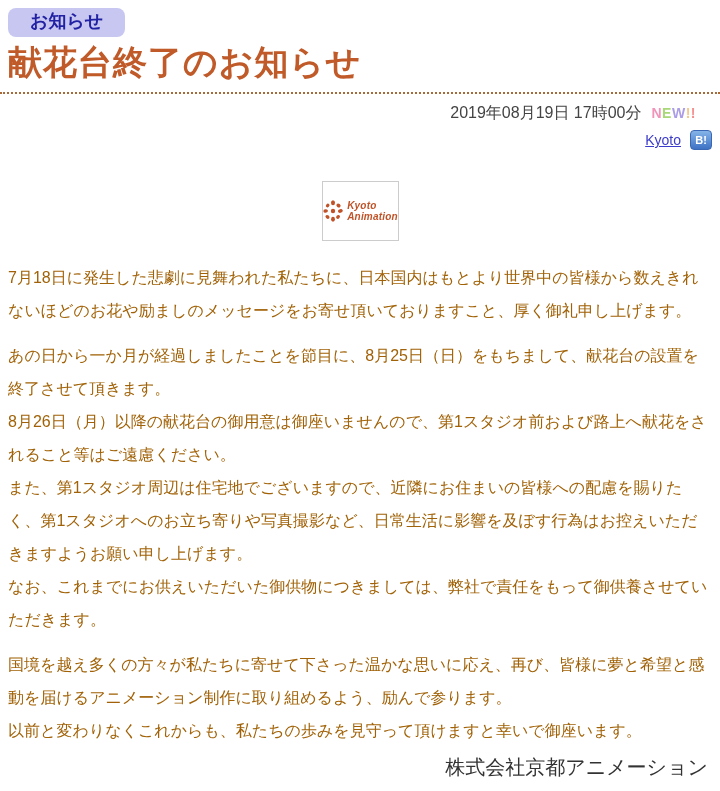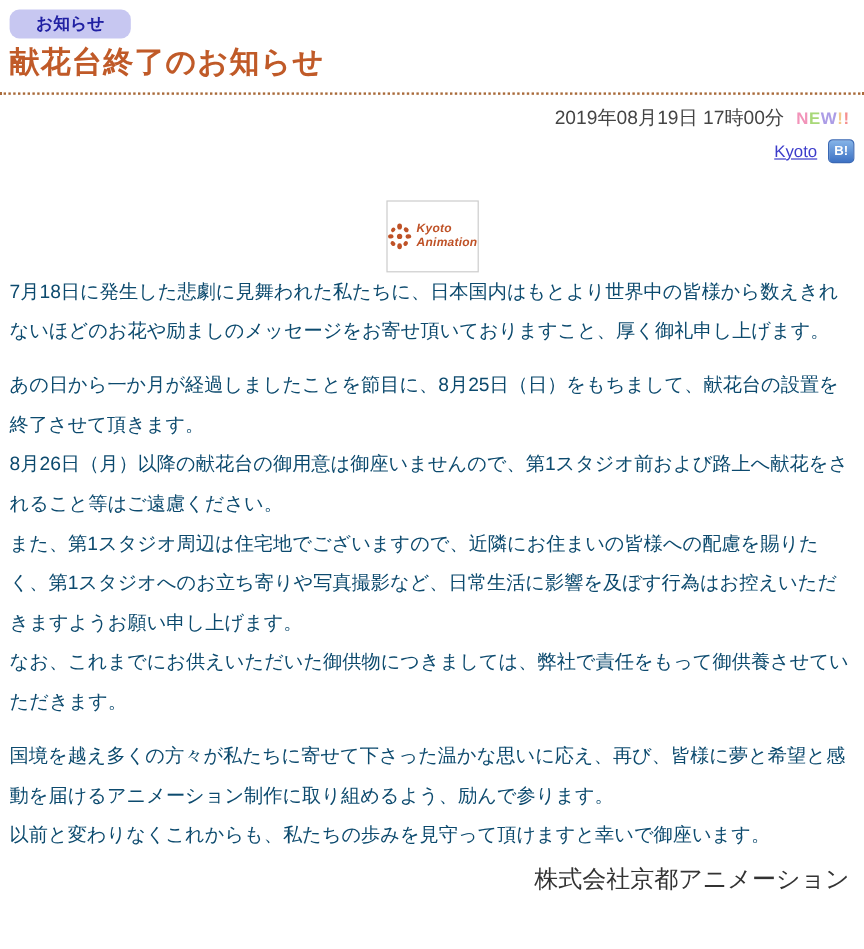--- a/index.html
+++ b/index.html
@@ -12,45 +12,45 @@
     overflow: hidden;
   }
   .page { width: 720px; height: 791px; background: #ffffff; position: relative; }
 
   
   .badge-row { padding: 8px 0 0 8px; }
   .category-badge {
     display: inline-block;
     background: #c7c7f1;
     color: #2121a3;
-    font-size: 14px;
+    font-size: 18px;
     font-weight: bold;
     padding: 3px 22px 4px 22px;
     border-radius: 8px;
     line-height: 1.2;
   }
 
   
   .title-block {
     margin-top: 5px;
     padding: 0 0 10px 8px;
     border-bottom: 2px dotted #a96a3a;
   }
   .page-title {
     color: #c05a28;
-    font-size: 25px;
+    font-size: 34px;
     font-weight: bold;
     letter-spacing: 1px;
     line-height: 1.2;
   }
 
   
   .date-row {
     margin-top: 10px;
-    padding-right: 12px;
+    padding-right: 24px;
     text-align: right;
     font-size: 16px;
     color: #444444;
     line-height: 18px;
   }
   .new-badge {
     font-size: 14px;
     font-weight: bold;
     letter-spacing: 0.5px;
     margin-left: 10px;
@@ -115,24 +115,25 @@
     font-size: 10px;
     font-weight: bold;
     font-style: italic;
     line-height: 1.15;
     white-space: pre-line;
     letter-spacing: 0.2px;
   }
 
   
   .article-body {
+    margin-top: 20px;
     padding: 0 10px 0 8px;
     font-size: 16px;
     line-height: 33px;
-    color: #0c4a6e;
+    color: #a16207;
   }
   .article-body p {
     white-space: pre-line;
     margin: 0 0 12px 0;
   }
   .article-body p:last-of-type { margin-bottom: 0; }
 
   .signature {
     margin-top: 4px;
     padding-right: 12px;

